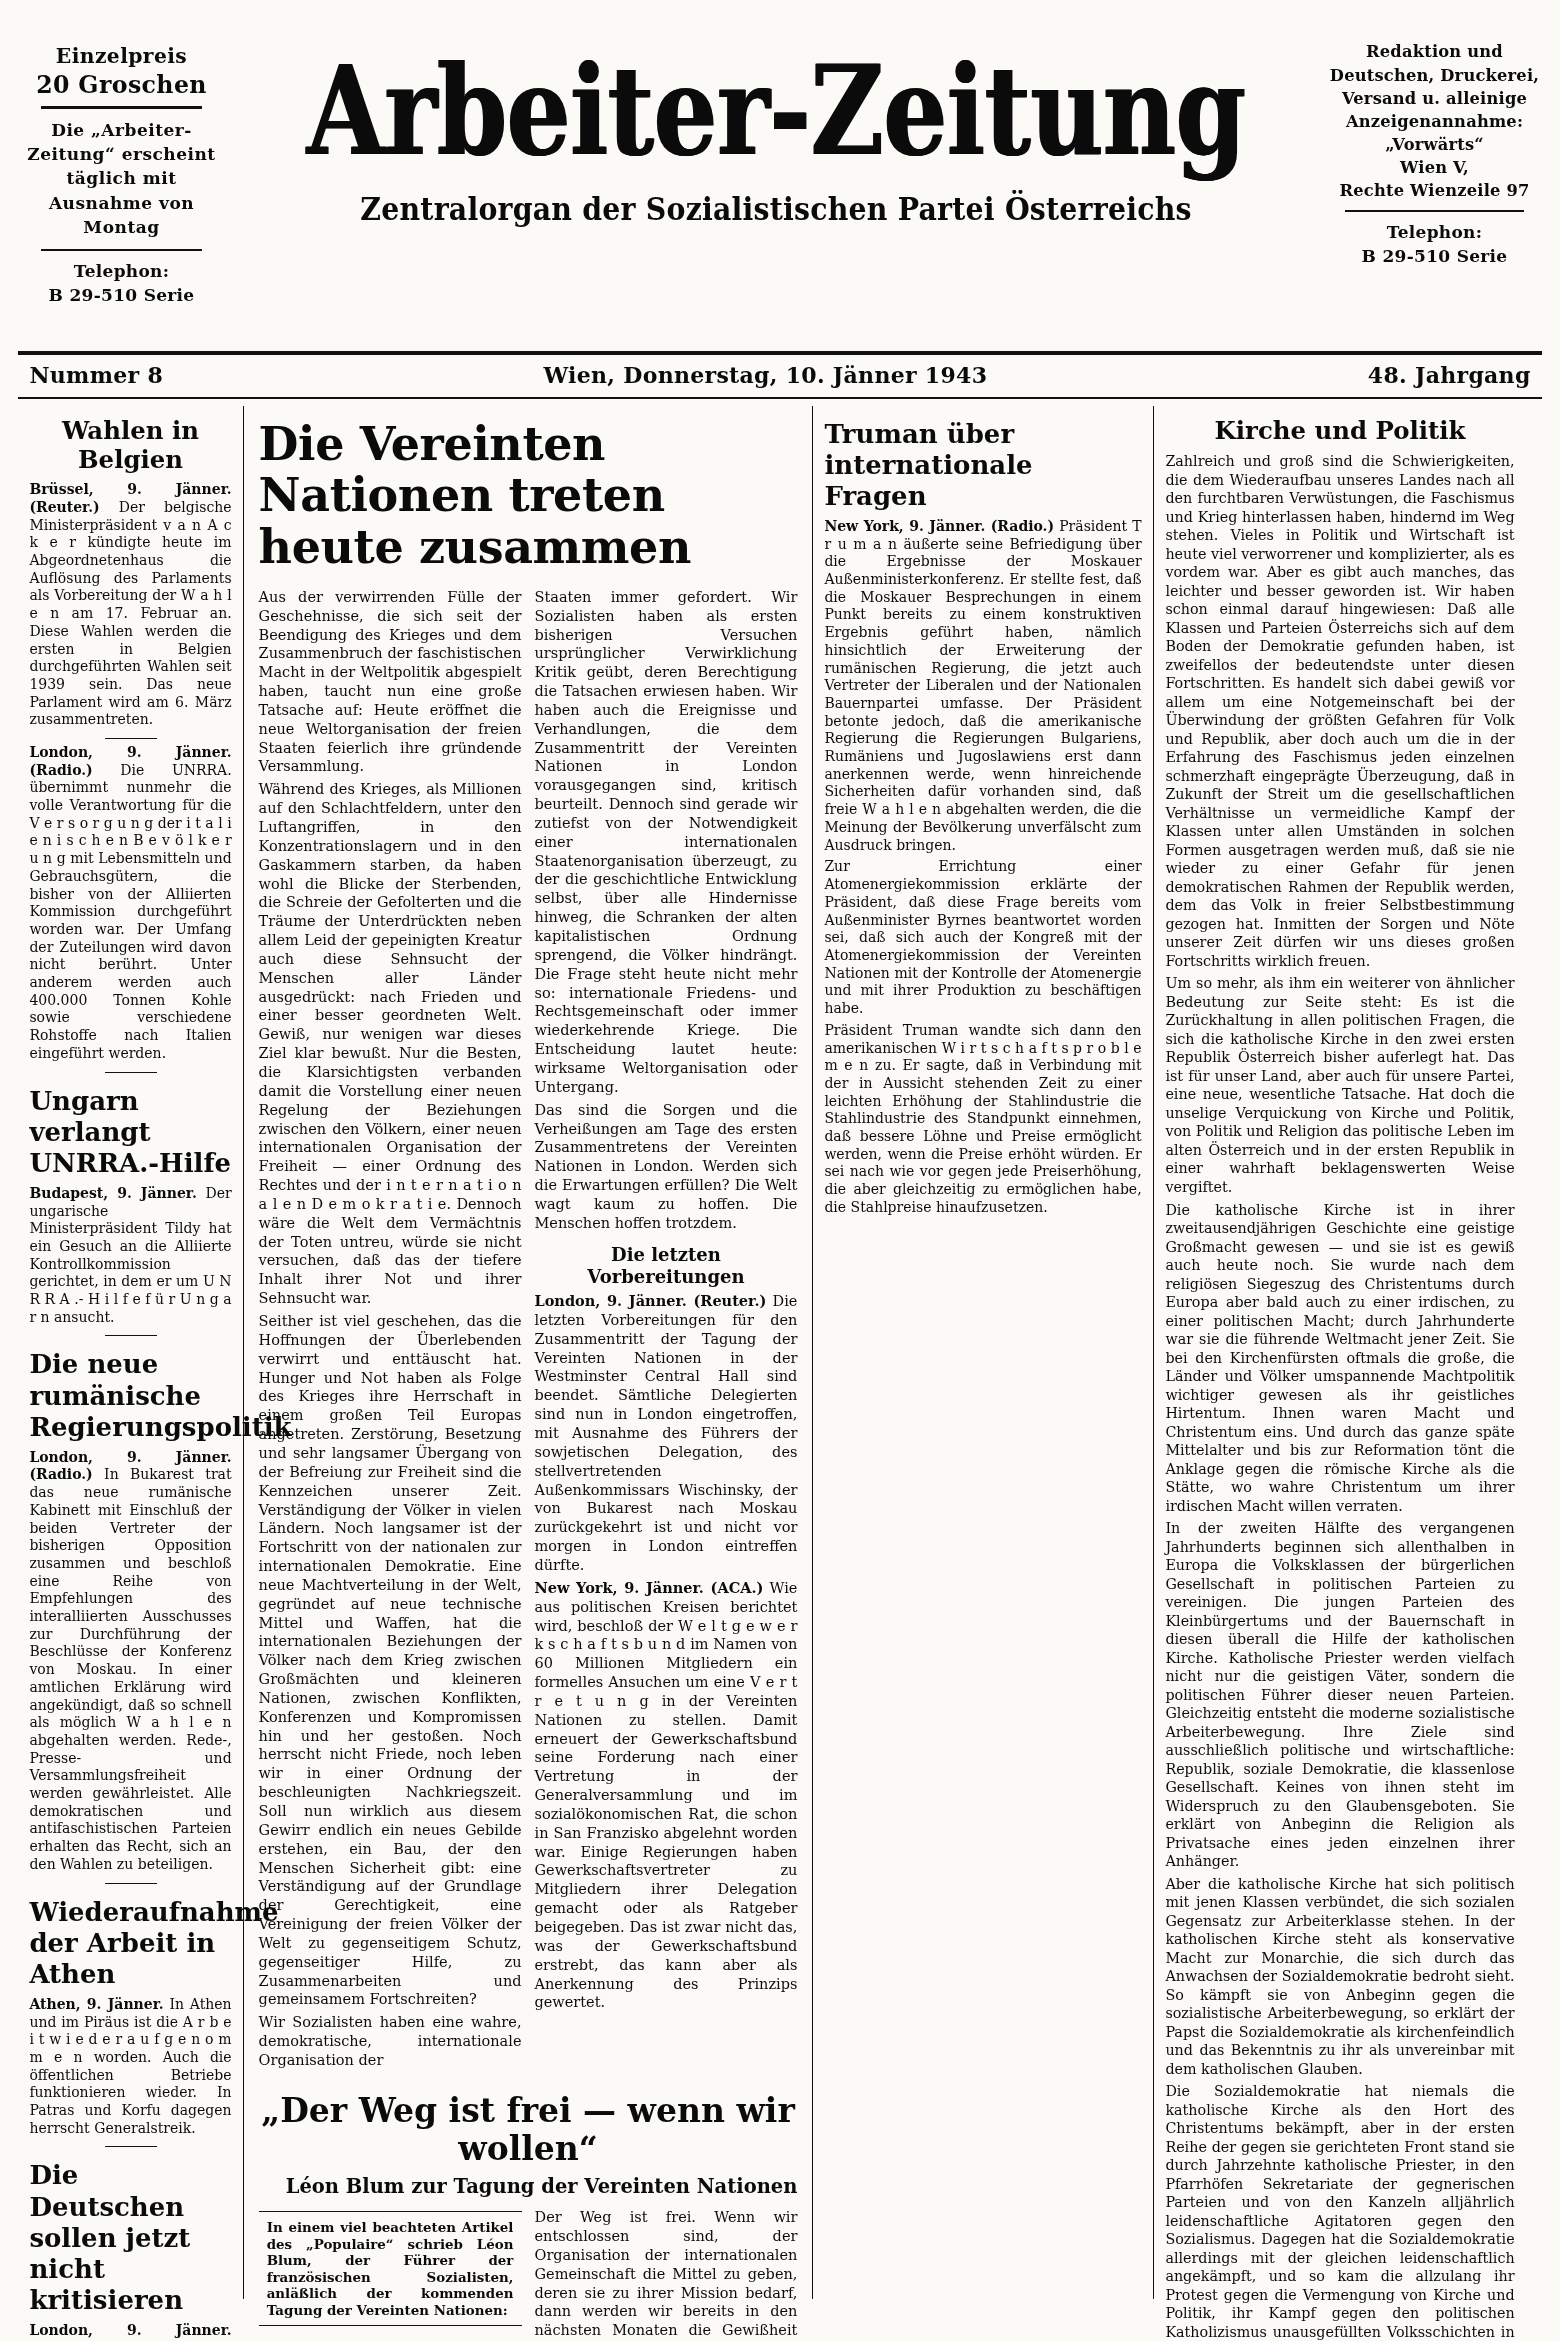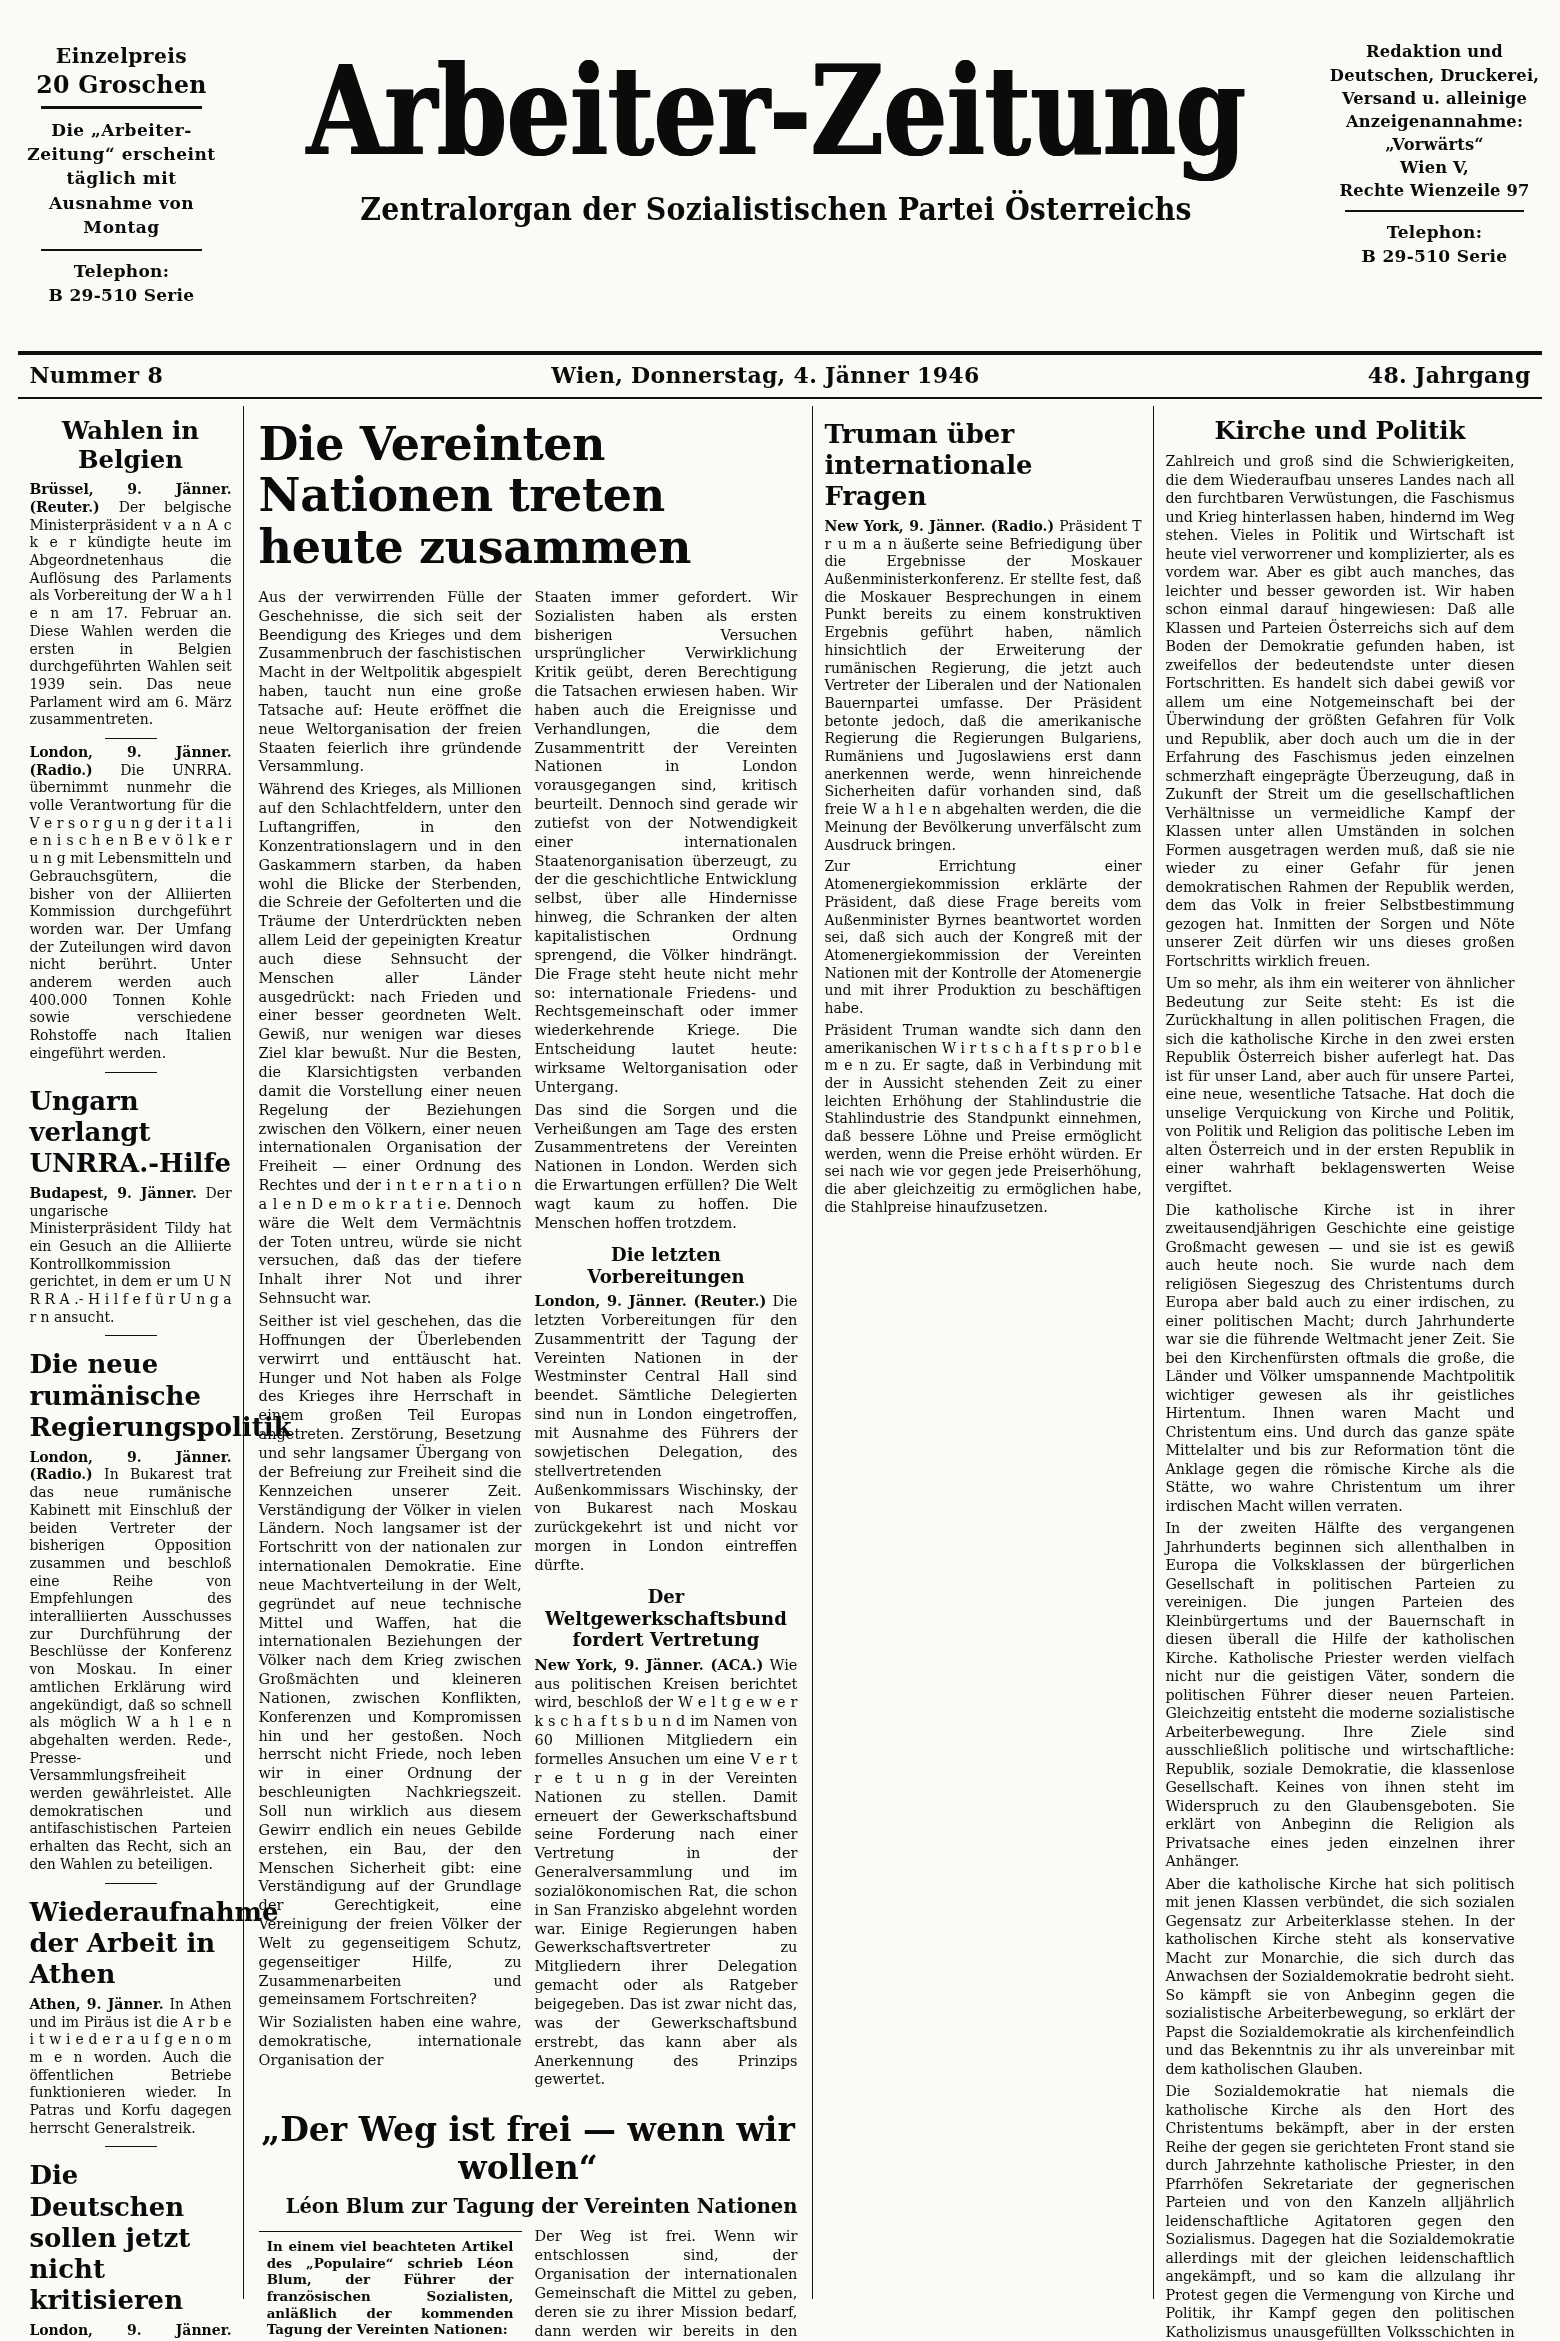--- a/index.html
+++ b/index.html
@@ -172,21 +172,21 @@
       <div class="mh-rule3"></div>
       <div class="mh-phone">Telephon:</div>
       <div class="mh-phone">B 29-510 Serie</div>
     </div>
   </div>
 
   <div class="infobar-wrap">
     <div class="rule-thick"></div>
     <div class="infobar">
       <div>Nummer 8</div>
-      <div class="center">Wien, Donnerstag, 4. Jänner 1946</div>
+      <div class="center">Wien, Donnerstag, 10. Jänner 1943</div>
       <div class="right">48. Jahrgang</div>
     </div>
     <div class="rule-thin"></div>
   </div>
 
   <div class="columns">
 
     <div class="col c1">
       <div class="hl-1">Wahlen in Belgien</div>
       <p class="body-text"><span class="lead">Brüssel, 9. Jänner. (Reuter.)</span><span> Der belgische Ministerpräsident v a n A c k e r kündigte heute im Abgeordnetenhaus die Auflösung des Parlaments als Vorbereitung der W a h l e n am 17. Februar an. Diese Wahlen werden die ersten in Belgien durchgeführten Wahlen seit 1939 sein. Das neue Parlament wird am 6. März zusammentreten.</span></p>
@@ -222,21 +222,20 @@
           <p class="body-text">Seither ist viel geschehen, das die Hoffnungen der Überlebenden verwirrt und enttäuscht hat. Hunger und Not haben als Folge des Krieges ihre Herrschaft in einem großen Teil Europas angetreten. Zerstörung, Besetzung und sehr langsamer Übergang von der Befreiung zur Freiheit sind die Kennzeichen unserer Zeit. Verständigung der Völker in vielen Ländern. Noch langsamer ist der Fortschritt von der nationalen zur internationalen Demokratie. Eine neue Machtverteilung in der Welt, gegründet auf neue technische Mittel und Waffen, hat die internationalen Beziehungen der Völker nach dem Krieg zwischen Großmächten und kleineren Nationen, zwischen Konflikten, Konferenzen und Kompromissen hin und her gestoßen. Noch herrscht nicht Friede, noch leben wir in einer Ordnung der beschleunigten Nachkriegszeit. Soll nun wirklich aus diesem Gewirr endlich ein neues Gebilde erstehen, ein Bau, der den Menschen Sicherheit gibt: eine Verständigung auf der Grundlage der Gerechtigkeit, eine Vereinigung der freien Völker der Welt zu gegenseitigem Schutz, gegenseitiger Hilfe, zu Zusammenarbeiten und gemeinsamem Fortschreiten?</p>
           <p class="body-text">Wir Sozialisten haben eine wahre, demokratische, internationale Organisation der</p>
         </div>
         <div>
           <p class="body-text">Staaten immer gefordert. Wir Sozialisten haben als ersten bisherigen Versuchen ursprünglicher Verwirklichung Kritik geübt, deren Berechtigung die Tatsachen erwiesen haben. Wir haben auch die Ereignisse und Verhandlungen, die dem Zusammentritt der Vereinten Nationen in London vorausgegangen sind, kritisch beurteilt. Dennoch sind gerade wir zutiefst von der Notwendigkeit einer internationalen Staatenorganisation überzeugt, zu der die geschichtliche Entwicklung selbst, über alle Hindernisse hinweg, die Schranken der alten kapitalistischen Ordnung sprengend, die Völker hindrängt. Die Frage steht heute nicht mehr so: internationale Friedens- und Rechtsgemeinschaft oder immer wiederkehrende Kriege. Die Entscheidung lautet heute: wirksame Weltorganisation oder Untergang.</p>
           <p class="body-text">Das sind die Sorgen und die Verheißungen am Tage des ersten Zusammentretens der Vereinten Nationen in London. Werden sich die Erwartungen erfüllen? Die Welt wagt kaum zu hoffen. Die Menschen hoffen trotzdem.</p>
 
           <div class="hl-3">Die letzten Vorbereitungen</div>
           <p class="body-text"><span class="lead">London, 9. Jänner. (Reuter.)</span><span> Die letzten Vorbereitungen für den Zusammentritt der Tagung der Vereinten Nationen in der Westminster Central Hall sind beendet. Sämtliche Delegierten sind nun in London eingetroffen, mit Ausnahme des Führers der sowjetischen Delegation, des stellvertretenden Außenkommissars Wischinsky, der von Bukarest nach Moskau zurückgekehrt ist und nicht vor morgen in London eintreffen dürfte.</span></p>
 
-          <div class="hl-3">Der Weltgewerkschaftsbund fordert Vertretung</div>
           <p class="body-text"><span class="lead">New York, 9. Jänner. (ACA.)</span><span> Wie aus politischen Kreisen berichtet wird, beschloß der W e l t g e w e r k s c h a f t s b u n d im Namen von 60 Millionen Mitgliedern ein formelles Ansuchen um eine V e r t r e t u n g in der Vereinten Nationen zu stellen. Damit erneuert der Gewerkschaftsbund seine Forderung nach einer Vertretung in der Generalversammlung und im sozialökonomischen Rat, die schon in San Franzisko abgelehnt worden war. Einige Regierungen haben Gewerkschaftsvertreter zu Mitgliedern ihrer Delegation gemacht oder als Ratgeber beigegeben. Das ist zwar nicht das, was der Gewerkschaftsbund erstrebt, das kann aber als Anerkennung des Prinzips gewertet.</span></p>
         </div>
       </div>
 
       <div class="hl-quote">„Der Weg ist frei — wenn wir wollen“</div>
       <div class="hl-sub-ital">Léon Blum zur Tagung der Vereinten Nationen</div>
 
       <div class="twocol-sub">
         <div>
           <div class="boxed">In einem viel beachteten Artikel des „Populaire“ schrieb Léon Blum, der Führer der französischen Sozialisten, anläßlich der kommenden Tagung der Vereinten Nationen:</div>

